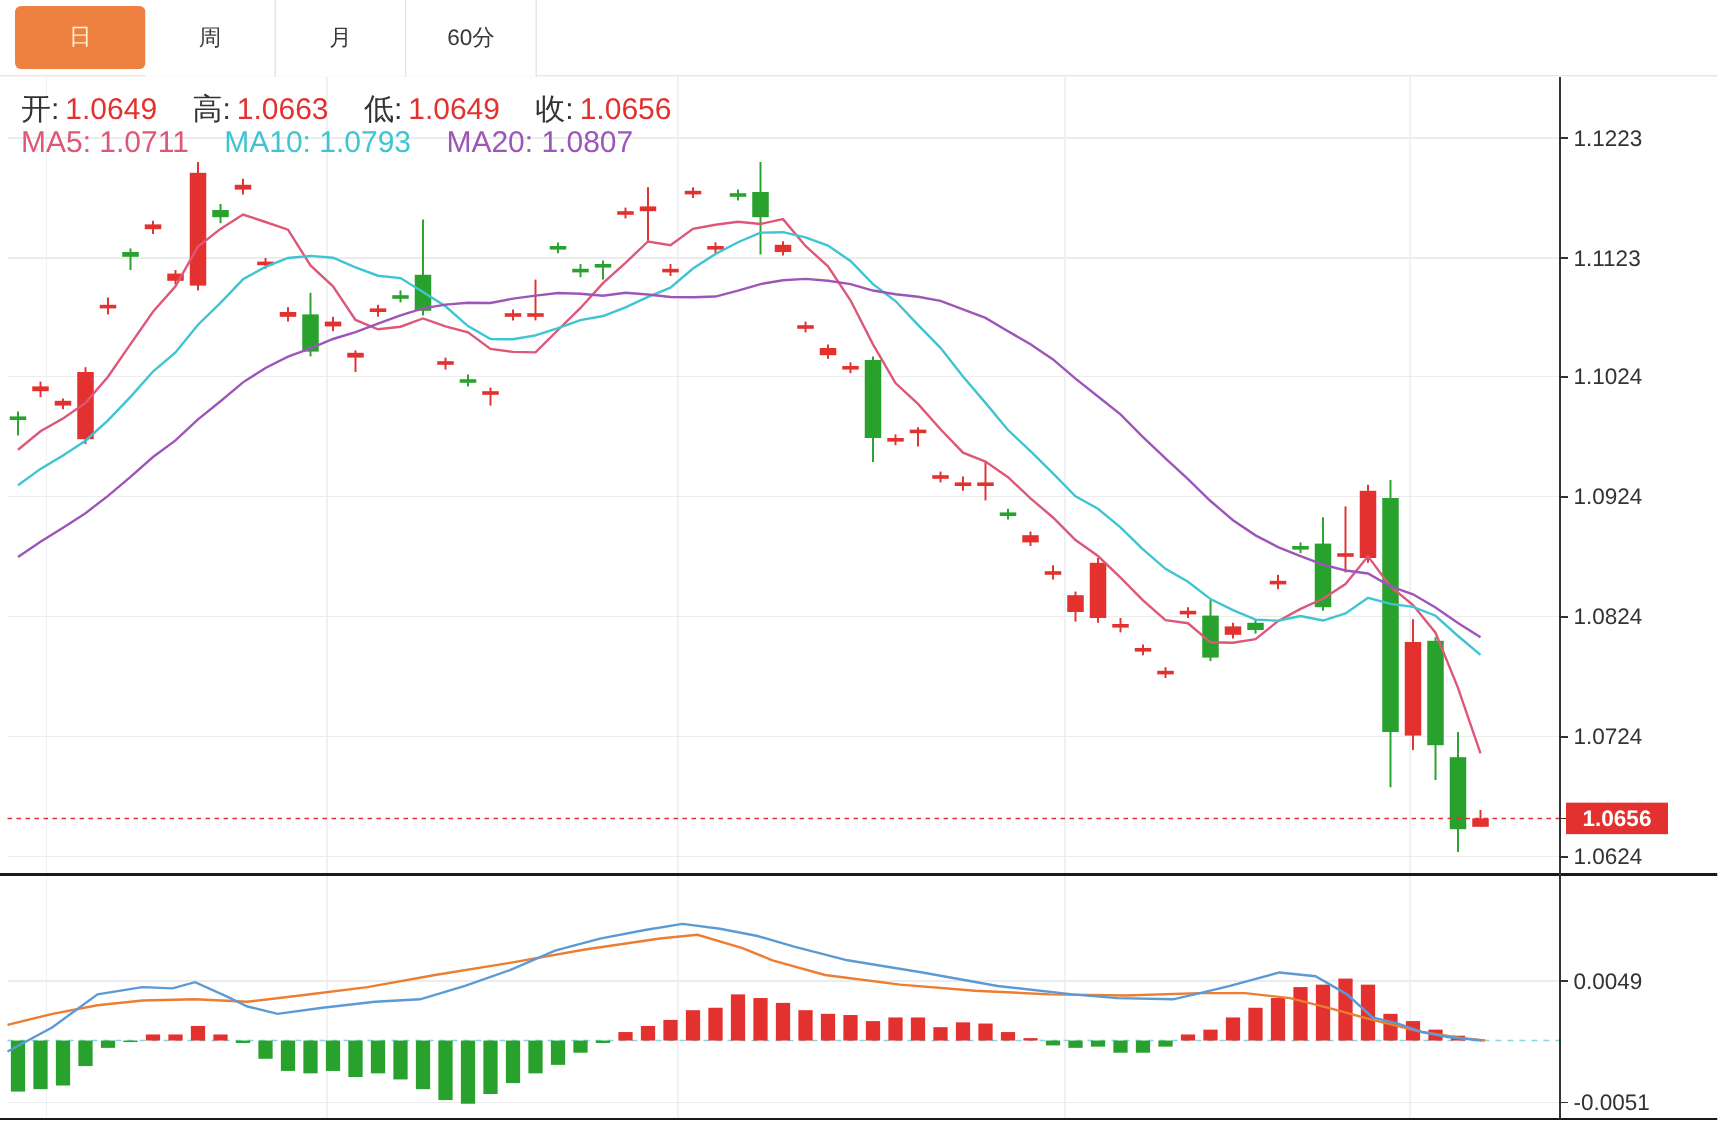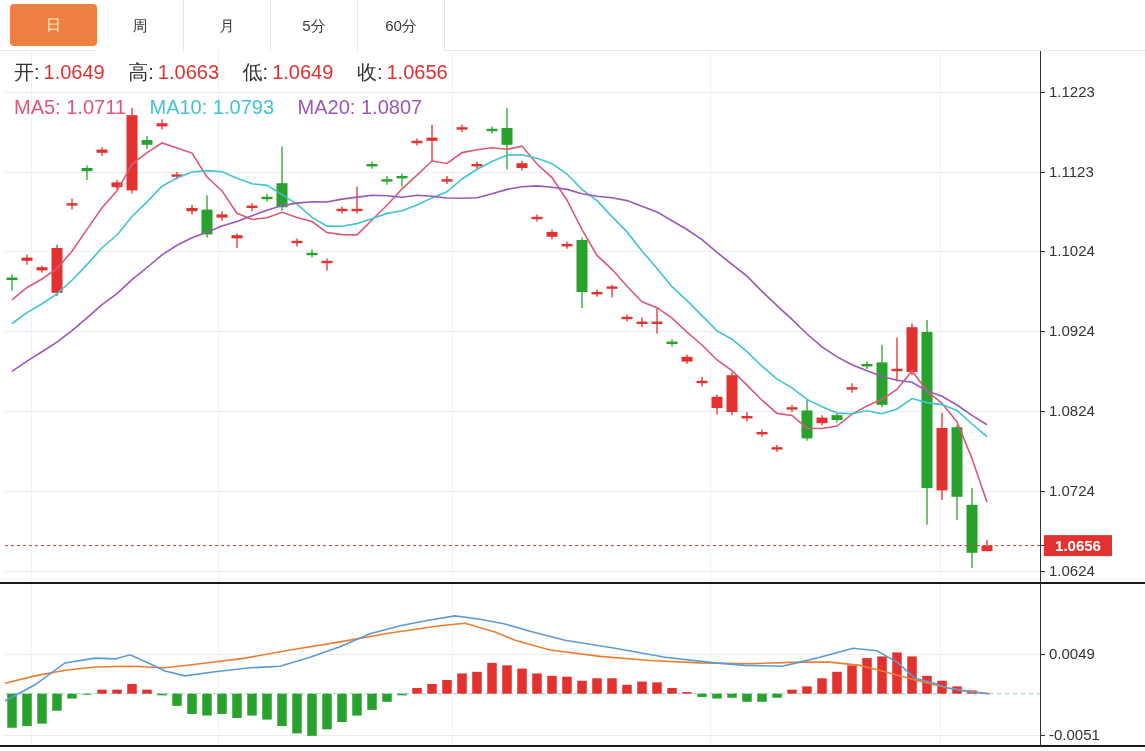--- a/index.html
+++ b/index.html
@@ -24,32 +24,31 @@
 </style>
 </head>
 <body>
 
 <div class="stage">
 
   <div class="tabbar">
     <div class="tab active">日</div>
     <div class="tab">周</div>
     <div class="tab">月</div>
-    <div class="tab">5分</div>
     <div class="tab">60分</div>
   </div>
 
   <div class="legend" style="left:14px;top:59px;">
     <span class="lbl">开:</span><span class="val-red gap">1.0649</span>
     <span class="lbl">高:</span><span class="val-red gap">1.0663</span>
     <span class="lbl">低:</span><span class="val-red gap">1.0649</span>
     <span class="lbl">收:</span><span class="val-red">1.0656</span>
   </div>
 
-  <div class="legend" style="left:14px;top:96px;text-align:center;">
+  <div class="legend" style="left:14px;top:84px;text-align:center;">
     <span class="ma5 gap">MA5: 1.0711</span>
     <span class="ma10 gap">MA10: 1.0793</span>
     <span class="ma20">MA20: 1.0807</span>
   </div>
 
 
   <svg id="chart-svg" width="1145" height="751" viewBox="0 0 1145 751">
       <line x1="31" y1="51" x2="31" y2="746" stroke="#f0f1f4" stroke-width="1" shape-rendering="crispEdges"></line>
       <line x1="218" y1="51" x2="218" y2="746" stroke="#f0f1f4" stroke-width="1" shape-rendering="crispEdges"></line>
       <line x1="452" y1="51" x2="452" y2="746" stroke="#f0f1f4" stroke-width="1" shape-rendering="crispEdges"></line>

